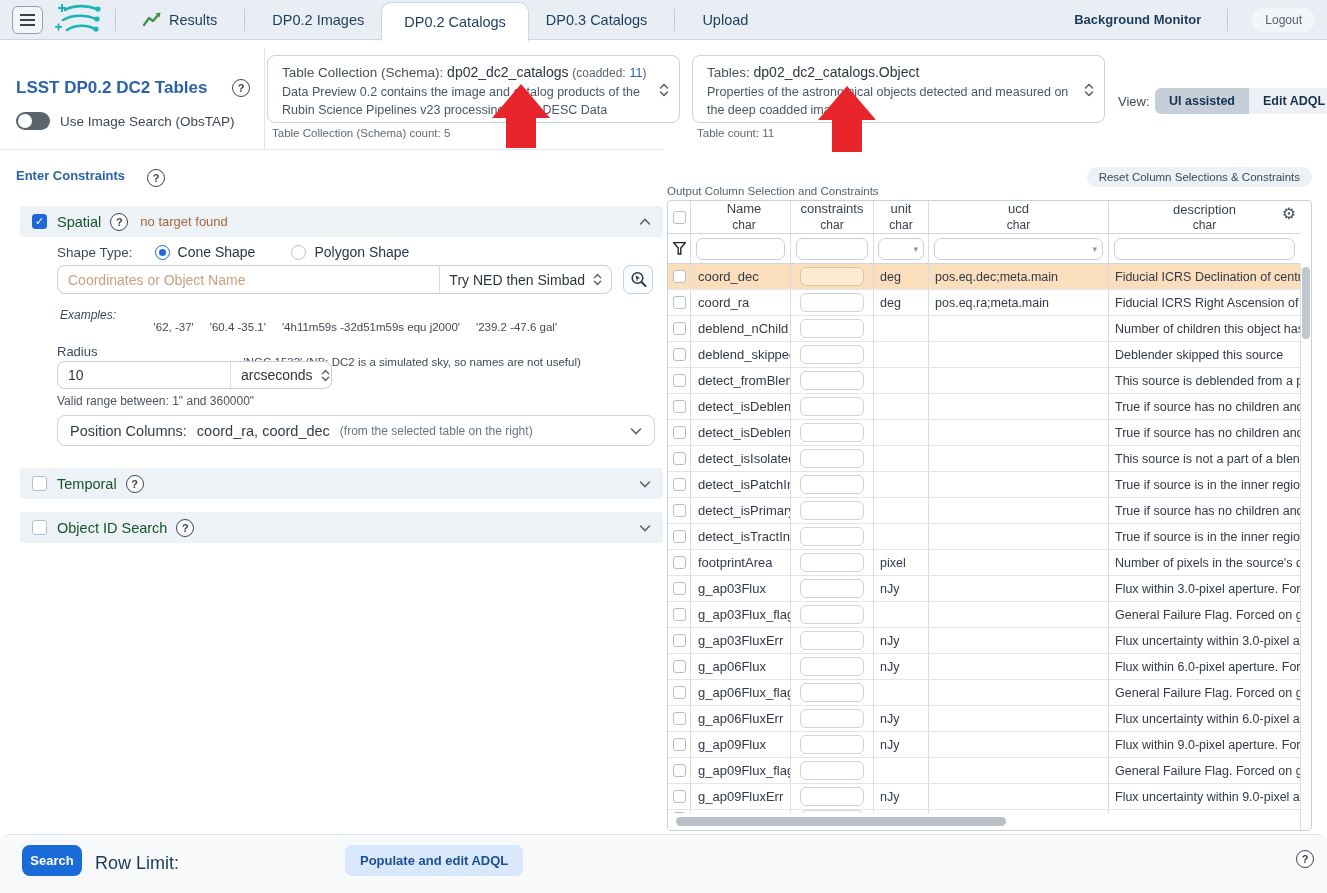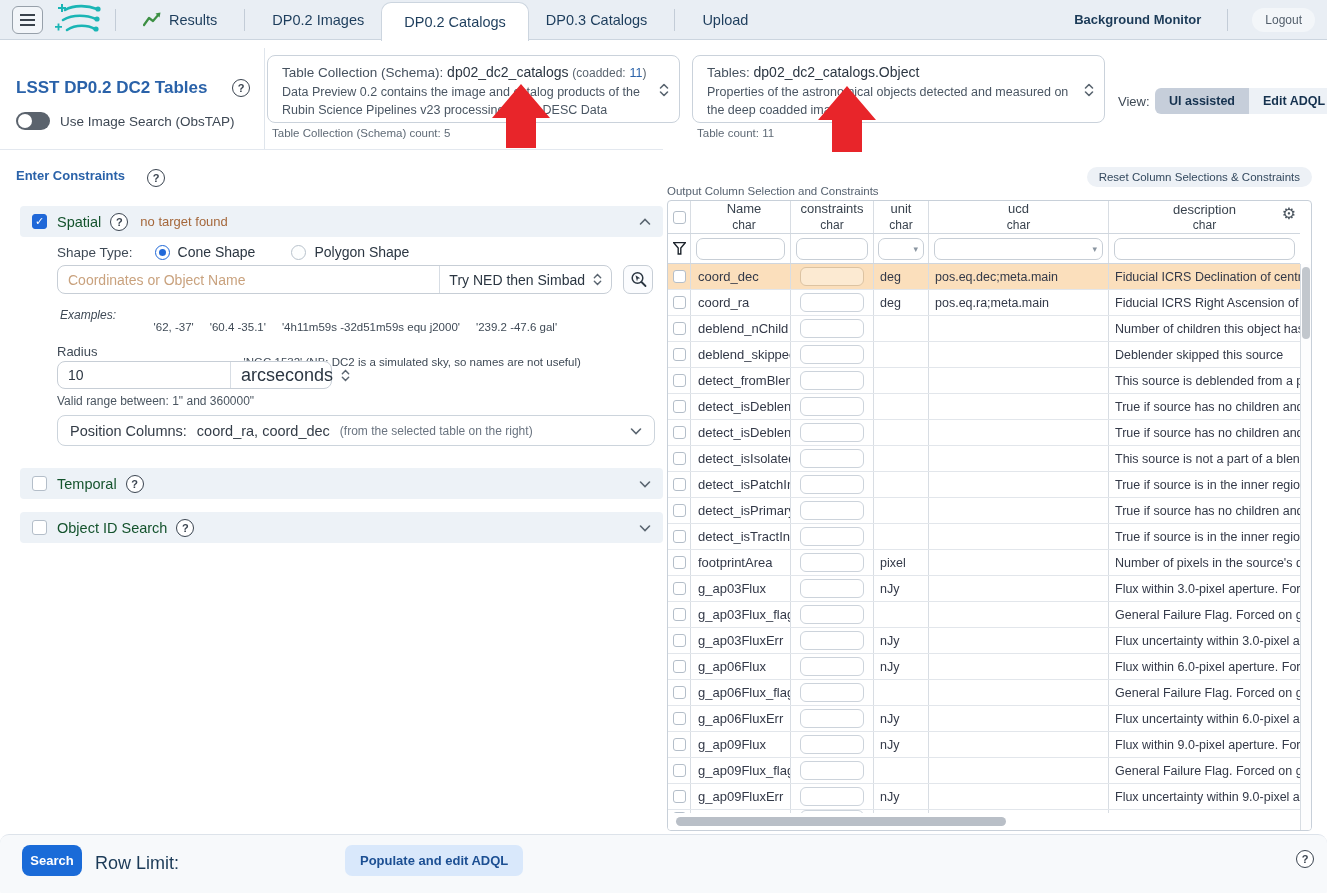--- a/index.html
+++ b/index.html
@@ -85,21 +85,21 @@
   .examples .exlabel { font-style:italic; font-size:12px; margin-right:12px; margin-top:6px; }
   .examples .exlines { white-space:pre; line-height:1.5; }
   .examples .l2 { padding-left:90px; }
 
   .radius-label { position:absolute; left:37px; top:106px; font-size:13px; color:#3f4a56; }
   .radius-box { position:absolute; left:37px; top:123px; width:275px; height:28px; border:1px solid #c7ced6;
                 border-radius:8px; background:#fff; display:flex; align-items:center; }
   .radius-input { width:172px; border:none; outline:none; font-size:14px; padding:0 10px; color:#2b3642;
                   font-family:"Liberation Sans",sans-serif; background:transparent; }
   .radius-unit { display:flex; align-items:center; gap:8px; padding:0 10px; height:100%; border-left:1px solid #d7dde4;
-                 font-size:18px; color:#2b3642; cursor:pointer; white-space:nowrap; }
+                 font-size:14px; color:#2b3642; cursor:pointer; white-space:nowrap; }
   .valid-range { position:absolute; left:37px; top:156px; font-size:12px; color:#4a5560; }
 
   .poscol-box { position:absolute; left:37px; top:177px; width:598px; height:31px; border:1px solid #ccd4dc;
                 border-radius:8px; background:#fff; display:flex; align-items:center; padding:0 12px; cursor:pointer; }
   .poscol-box .pl { font-size:14.5px; color:#333c47; margin-right:10px; }
   .poscol-box .pv { font-size:14.5px; color:#333c47; margin-right:10px; }
   .poscol-box .pn { font-size:12px; color:#6a7480; }
   .poscol-box .chev { margin-left:auto; }
 
   

